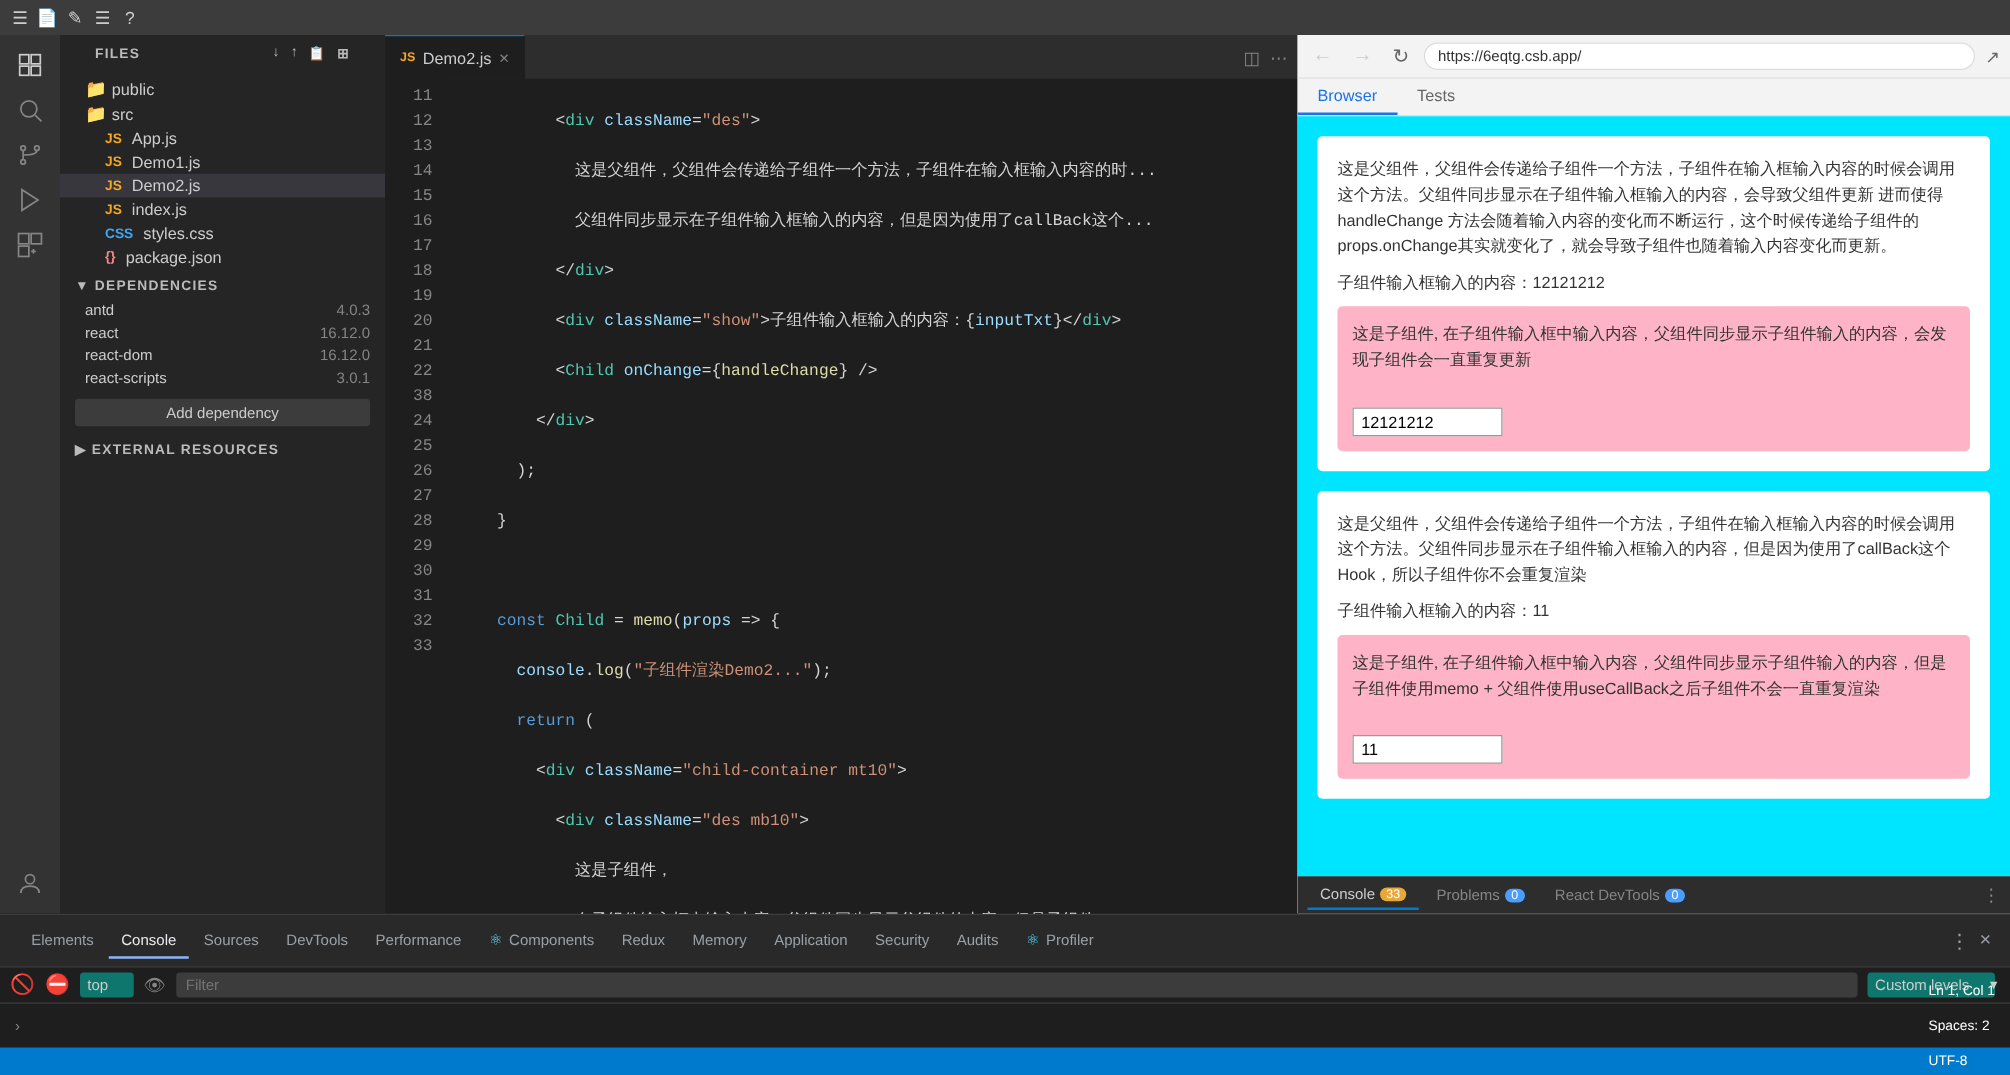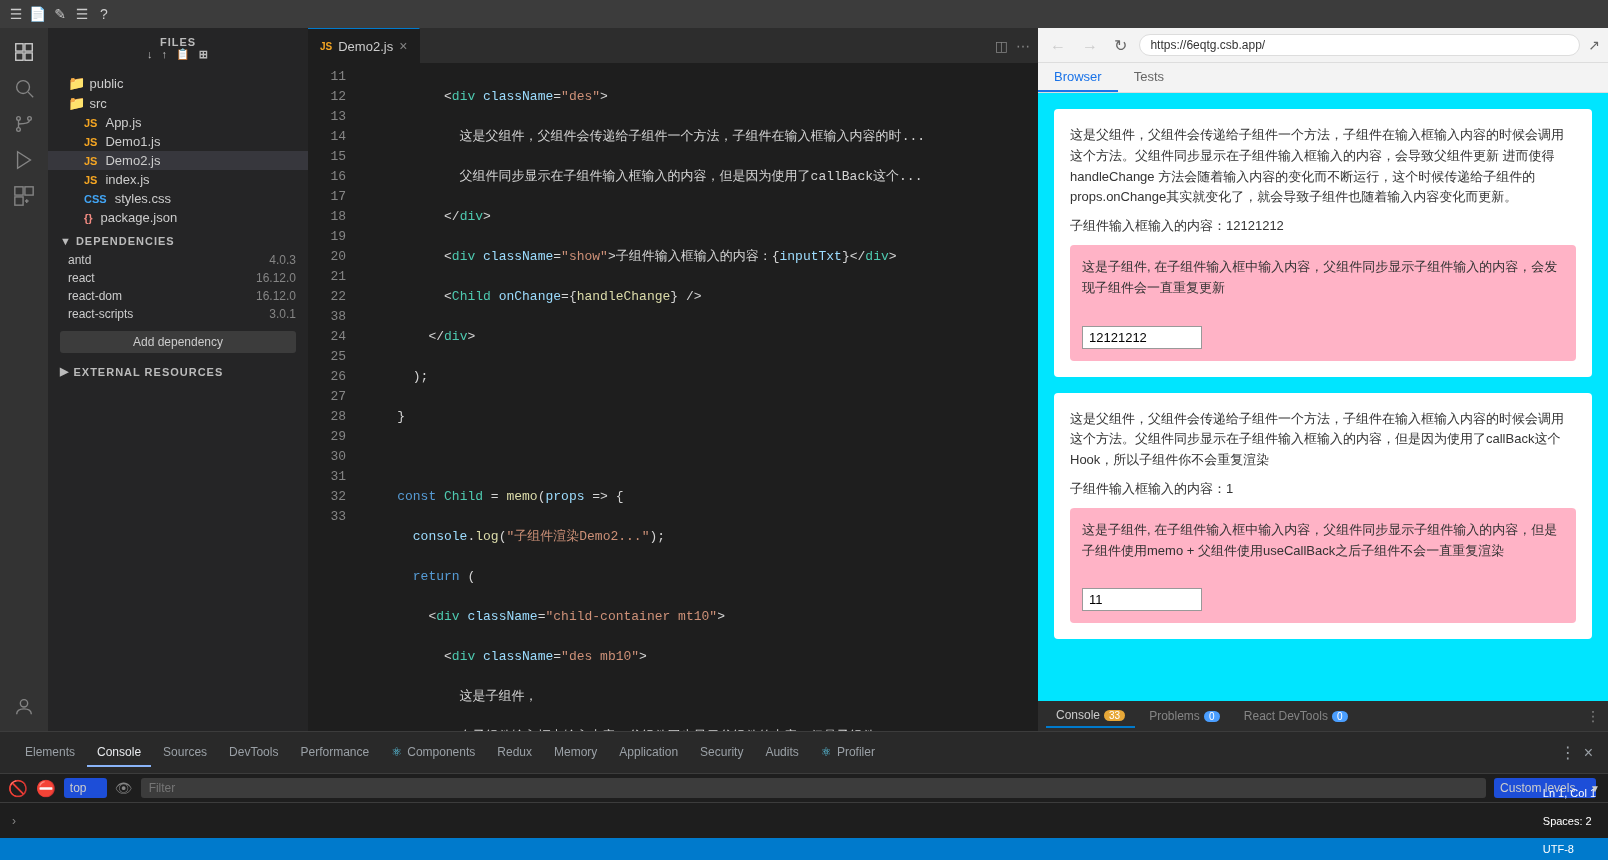--- a/index.html
+++ b/index.html
@@ -67,30 +67,29 @@
     
     .sidebar {
       width: 260px;
       background: #252526;
       display: flex;
       flex-direction: column;
       flex-shrink: 0;
       overflow: hidden;
     }
     .sidebar-header {
-      padding: 8px 12px;
+      padding: 8px 28px;
       font-size: 11px;
       font-weight: 700;
       color: #bbbbbb;
       text-transform: uppercase;
       letter-spacing: 1px;
       display: flex;
       align-items: center;
       justify-content: space-between;
-      flex-direction: column;
     }
     .sidebar-header-icons {
       display: flex;
       gap: 8px;
     }
     .sidebar-tree {
       flex: 1;
       overflow-y: auto;
       padding: 4px 0;
     }
@@ -416,21 +415,21 @@
     .console-toolbar {
       display: flex;
       align-items: center;
       background: #1e1e1e;
       border-top: 1px solid #3c3c3c;
       padding: 4px 8px;
       gap: 8px;
       flex-shrink: 0;
     }
     .console-toolbar select {
-      background: #1d4ed8;
+      background: #0f766e;
       border: none;
       color: #cccccc;
       padding: 3px 20px 3px 6px;
       font-size: 12px;
       border-radius: 3px;
       cursor: pointer;
       appearance: none;
       -webkit-appearance: none;
     }
     .console-toolbar-icon {
@@ -717,21 +716,21 @@
         <p>这是父组件，父组件会传递给子组件一个方法，子组件在输入框输入内容的时候会调用这个方法。父组件同步显示在子组件输入框输入的内容，会导致父组件更新 进而使得handleChange 方法会随着输入内容的变化而不断运行，这个时候传递给子组件的 props.onChange其实就变化了，就会导致子组件也随着输入内容变化而更新。</p>
         <p>子组件输入框输入的内容：12121212</p>
         <div class="preview-card-inner">
           <p>这是子组件, 在子组件输入框中输入内容，父组件同步显示子组件输入的内容，会发现子组件会一直重复更新</p>
           <input class="preview-input" type="text" value="12121212" readonly="" style="">
         </div>
       </div>
 
       <div class="preview-card">
         <p>这是父组件，父组件会传递给子组件一个方法，子组件在输入框输入内容的时候会调用这个方法。父组件同步显示在子组件输入框输入的内容，但是因为使用了callBack这个Hook，所以子组件你不会重复渲染</p>
-        <p>子组件输入框输入的内容：1</p>
+        <p>子组件输入框输入的内容：11</p>
         <div class="preview-card-inner">
           <p>这是子组件, 在子组件输入框中输入内容，父组件同步显示子组件输入的内容，但是子组件使用memo + 父组件使用useCallBack之后子组件不会一直重复渲染</p>
           <input class="preview-input" type="text" value="11" style="">
         </div>
       </div>
     </div>
 
     <div class="console-tabs">
       <div class="console-tab active">
         <span>Console</span>

